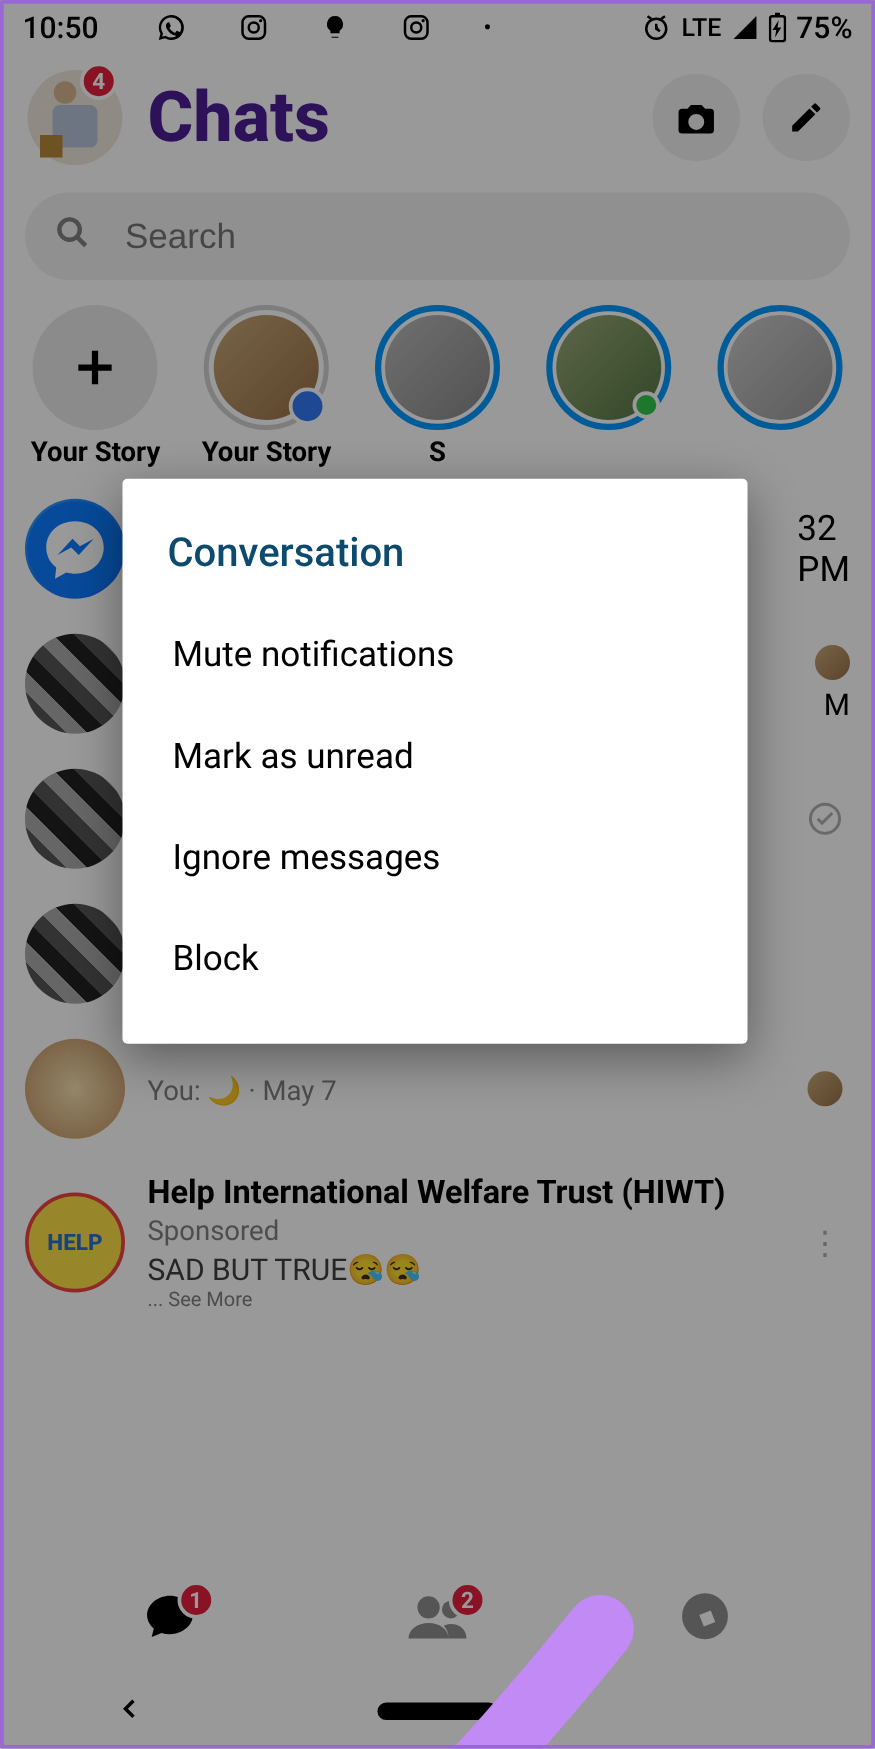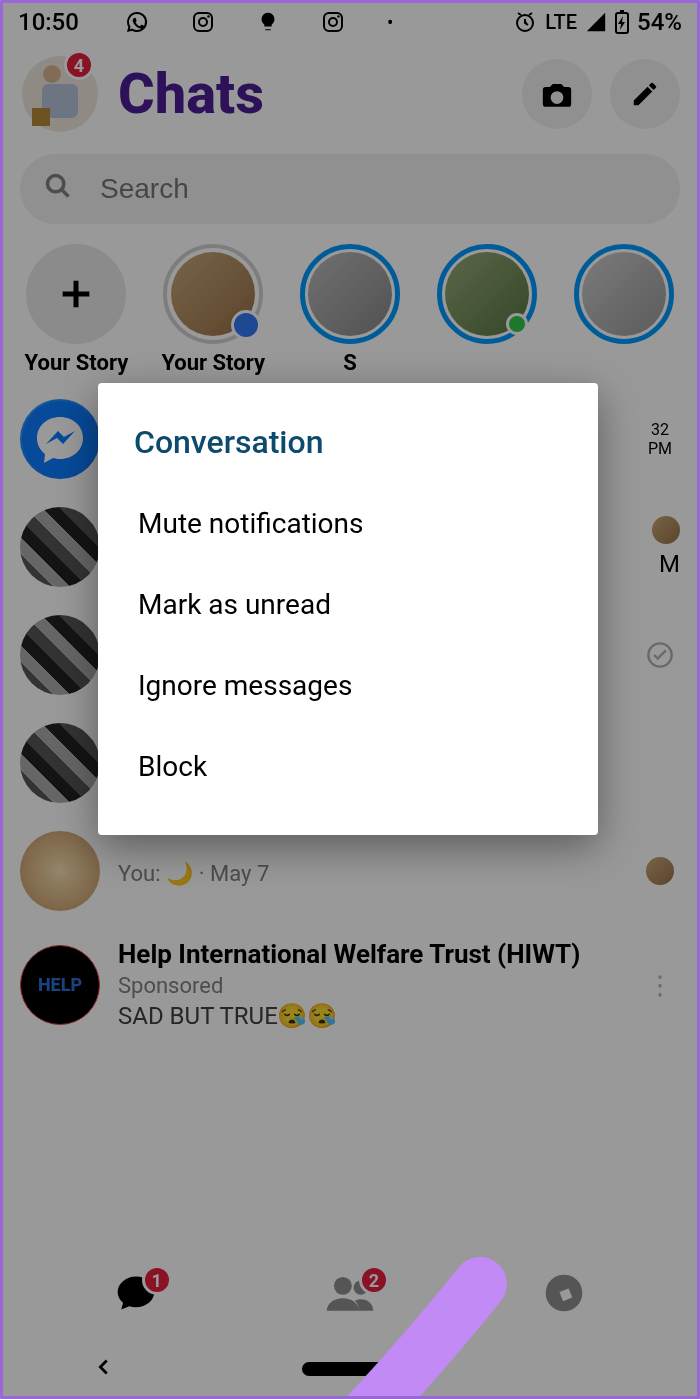--- a/index.html
+++ b/index.html
@@ -26,21 +26,21 @@
   .story .thumb3 { width: 84px; height: 84px; border-radius: 50%; background: linear-gradient(135deg,#9a7,#574); }
   .story .thumb4 { width: 84px; height: 84px; border-radius: 50%; background: linear-gradient(135deg,#ccc,#999); }
   .story .mini { position:absolute; bottom:0; right:-2px; width:30px;height:30px;border-radius:50%;background:#3478f6;border:3px solid #fff;}
   .story .online { position:absolute; bottom:4px; right:4px; width:22px;height:22px;border-radius:50%;background:#31c74a;border:3px solid #fff;}
   .story .caption { font-size: 22px; color: #000; white-space: nowrap; }
   .chatlist { padding: 0 0 0 0; }
   .chatrow { display: flex; align-items: center; padding: 14px 20px; gap: 18px; }
   .chatrow .av { width: 80px; height: 80px; border-radius: 50%; background: linear-gradient(135deg, #888, #555); flex-shrink: 0; }
   .chatrow .av.msgr { background: radial-gradient(circle at 30% 30%, #33a1fd, #0866ff); }
   .chatrow .av.pix { background: repeating-linear-gradient(45deg,#222 0 12px,#555 12px 24px,#aaa 24px 36px); }
-  .chatrow .av.help { background:#000000; border:1px solid #ef4444; display:flex;align-items:center;justify-content:center;color:#2a6fd4;font-weight:800;font-size:18px;}
+  .chatrow .av.help { background:#fde047; border:3px solid #ef4444; display:flex;align-items:center;justify-content:center;color:#2a6fd4;font-weight:800;font-size:18px;}
   .chatrow .main { flex: 1; }
   .chatrow .name { font-size: 26px; color: #000; font-weight: 700; }
   .chatrow .sub { font-size: 22px; color: #808080; margin-top: 4px; }
   .chatrow .right { width: 40px; display:flex; align-items:center; justify-content:center; }
   .chatrow .miniav { width:28px;height:28px;border-radius:50%;background:linear-gradient(135deg,#c8a878,#987048);}
   .sponsored .name { font-weight:700; }
   .sponsored .sp { color:#808080; font-size:22px; margin-top:4px;}
   .sponsored .body { color:#404040; font-size:24px; margin-top:4px;}
   .sponsored .more { color:#808080;}
   .bottomnav { position: absolute; bottom: 60px; left: 0; right: 0; height: 88px; display:flex; align-items:center; justify-content:space-around; padding: 0 30px;}
@@ -103,21 +103,21 @@
             <path fill="#000" d="M2 22h20V2z"></path>
           </svg>
       </span>
       <span class="icon">
         <svg width="14" height="24" viewBox="0 0 14 24">
             <rect x="1" y="3" width="12" height="20" rx="2" fill="none" stroke="#000" stroke-width="2"></rect>
             <rect x="5" y="0" width="4" height="3" fill="#000"></rect>
             <path fill="#000" d="M8 6l-5 8h3l-1 6 5-8H7z"></path>
           </svg>
       </span>
-      <span>54%</span>
+      <span>75%</span>
     </div>
   </div>
 
   <div class="header">
     <div class="avatar-wrap">
       <svg viewBox="0 0 80 80">
           <circle cx="40" cy="40" r="38" fill="#f0e7de"></circle>
           <rect x="22" y="30" width="36" height="34" rx="6" fill="#b4c4d8"></rect>
           <circle cx="32" cy="20" r="9" fill="#d8b692"></circle>
           <rect x="12" y="54" width="18" height="18" fill="#b88a3a"></rect>
@@ -187,21 +187,21 @@
   <div class="chatlist">
     <div class="chatrow">
       <div class="av msgr">
         <svg width="80" height="80" viewBox="0 0 80 80">
             <circle cx="40" cy="40" r="38" fill="#0a7cff"></circle>
             <path fill="#fff" d="M40 18c-13 0-23 9-23 21 0 7 3 12 8 16l-1 9 9-5c2 .5 5 1 7 1 13 0 23-9 23-21S53 18 40 18zm3 27l-6-6-11 6 12-13 6 6 11-6-12 13z"></path>
           </svg>
       </div>
       <div class="main"></div>
       <div class="right" style="flex-direction:column;align-items:flex-end;gap:34px;">
-        <span style="font-size:16px;color:#000;text-align:center;">32 PM</span>
+        <span style="font-size:28px;color:#000;">32 PM</span>
       </div>
     </div>
     <div class="chatrow">
       <div class="av pix"></div>
       <div class="main"></div>
       <div class="right" style="flex-direction:column;align-items:flex-end;gap:6px;">
         <div class="miniav"></div>
         <span style="font-size:24px;color:#000;">M</span>
       </div>
     </div>
@@ -228,20 +228,21 @@
       <div class="right">
           <div class="miniav"></div>
         </div>
     </div>
     <div class="chatrow sponsored">
       <div class="av help">HELP</div>
       <div class="main">
         <div class="name">Help International Welfare Trust (HIWT)</div>
         <div class="sp">Sponsored</div>
         <div class="body">SAD BUT TRUE😪😪</div>
+        <div class="more">... See More</div>
       </div>
       <div class="right" style="color:#b0b0b0;font-size:26px;">⋮</div>
     </div>
   </div>
 
   <div class="bottomnav">
     <div class="navitem">
       <svg width="44" height="44" viewBox="0 0 24 24">
           <path fill="#000" d="M12 3C6.48 3 2 6.92 2 11.5c0 2.3 1.12 4.38 2.94 5.88L4 21l4.3-1.72c1.16.36 2.4.56 3.7.56 5.52 0 10-3.92 10-8.34S17.52 3 12 3z"></path>
         </svg>

